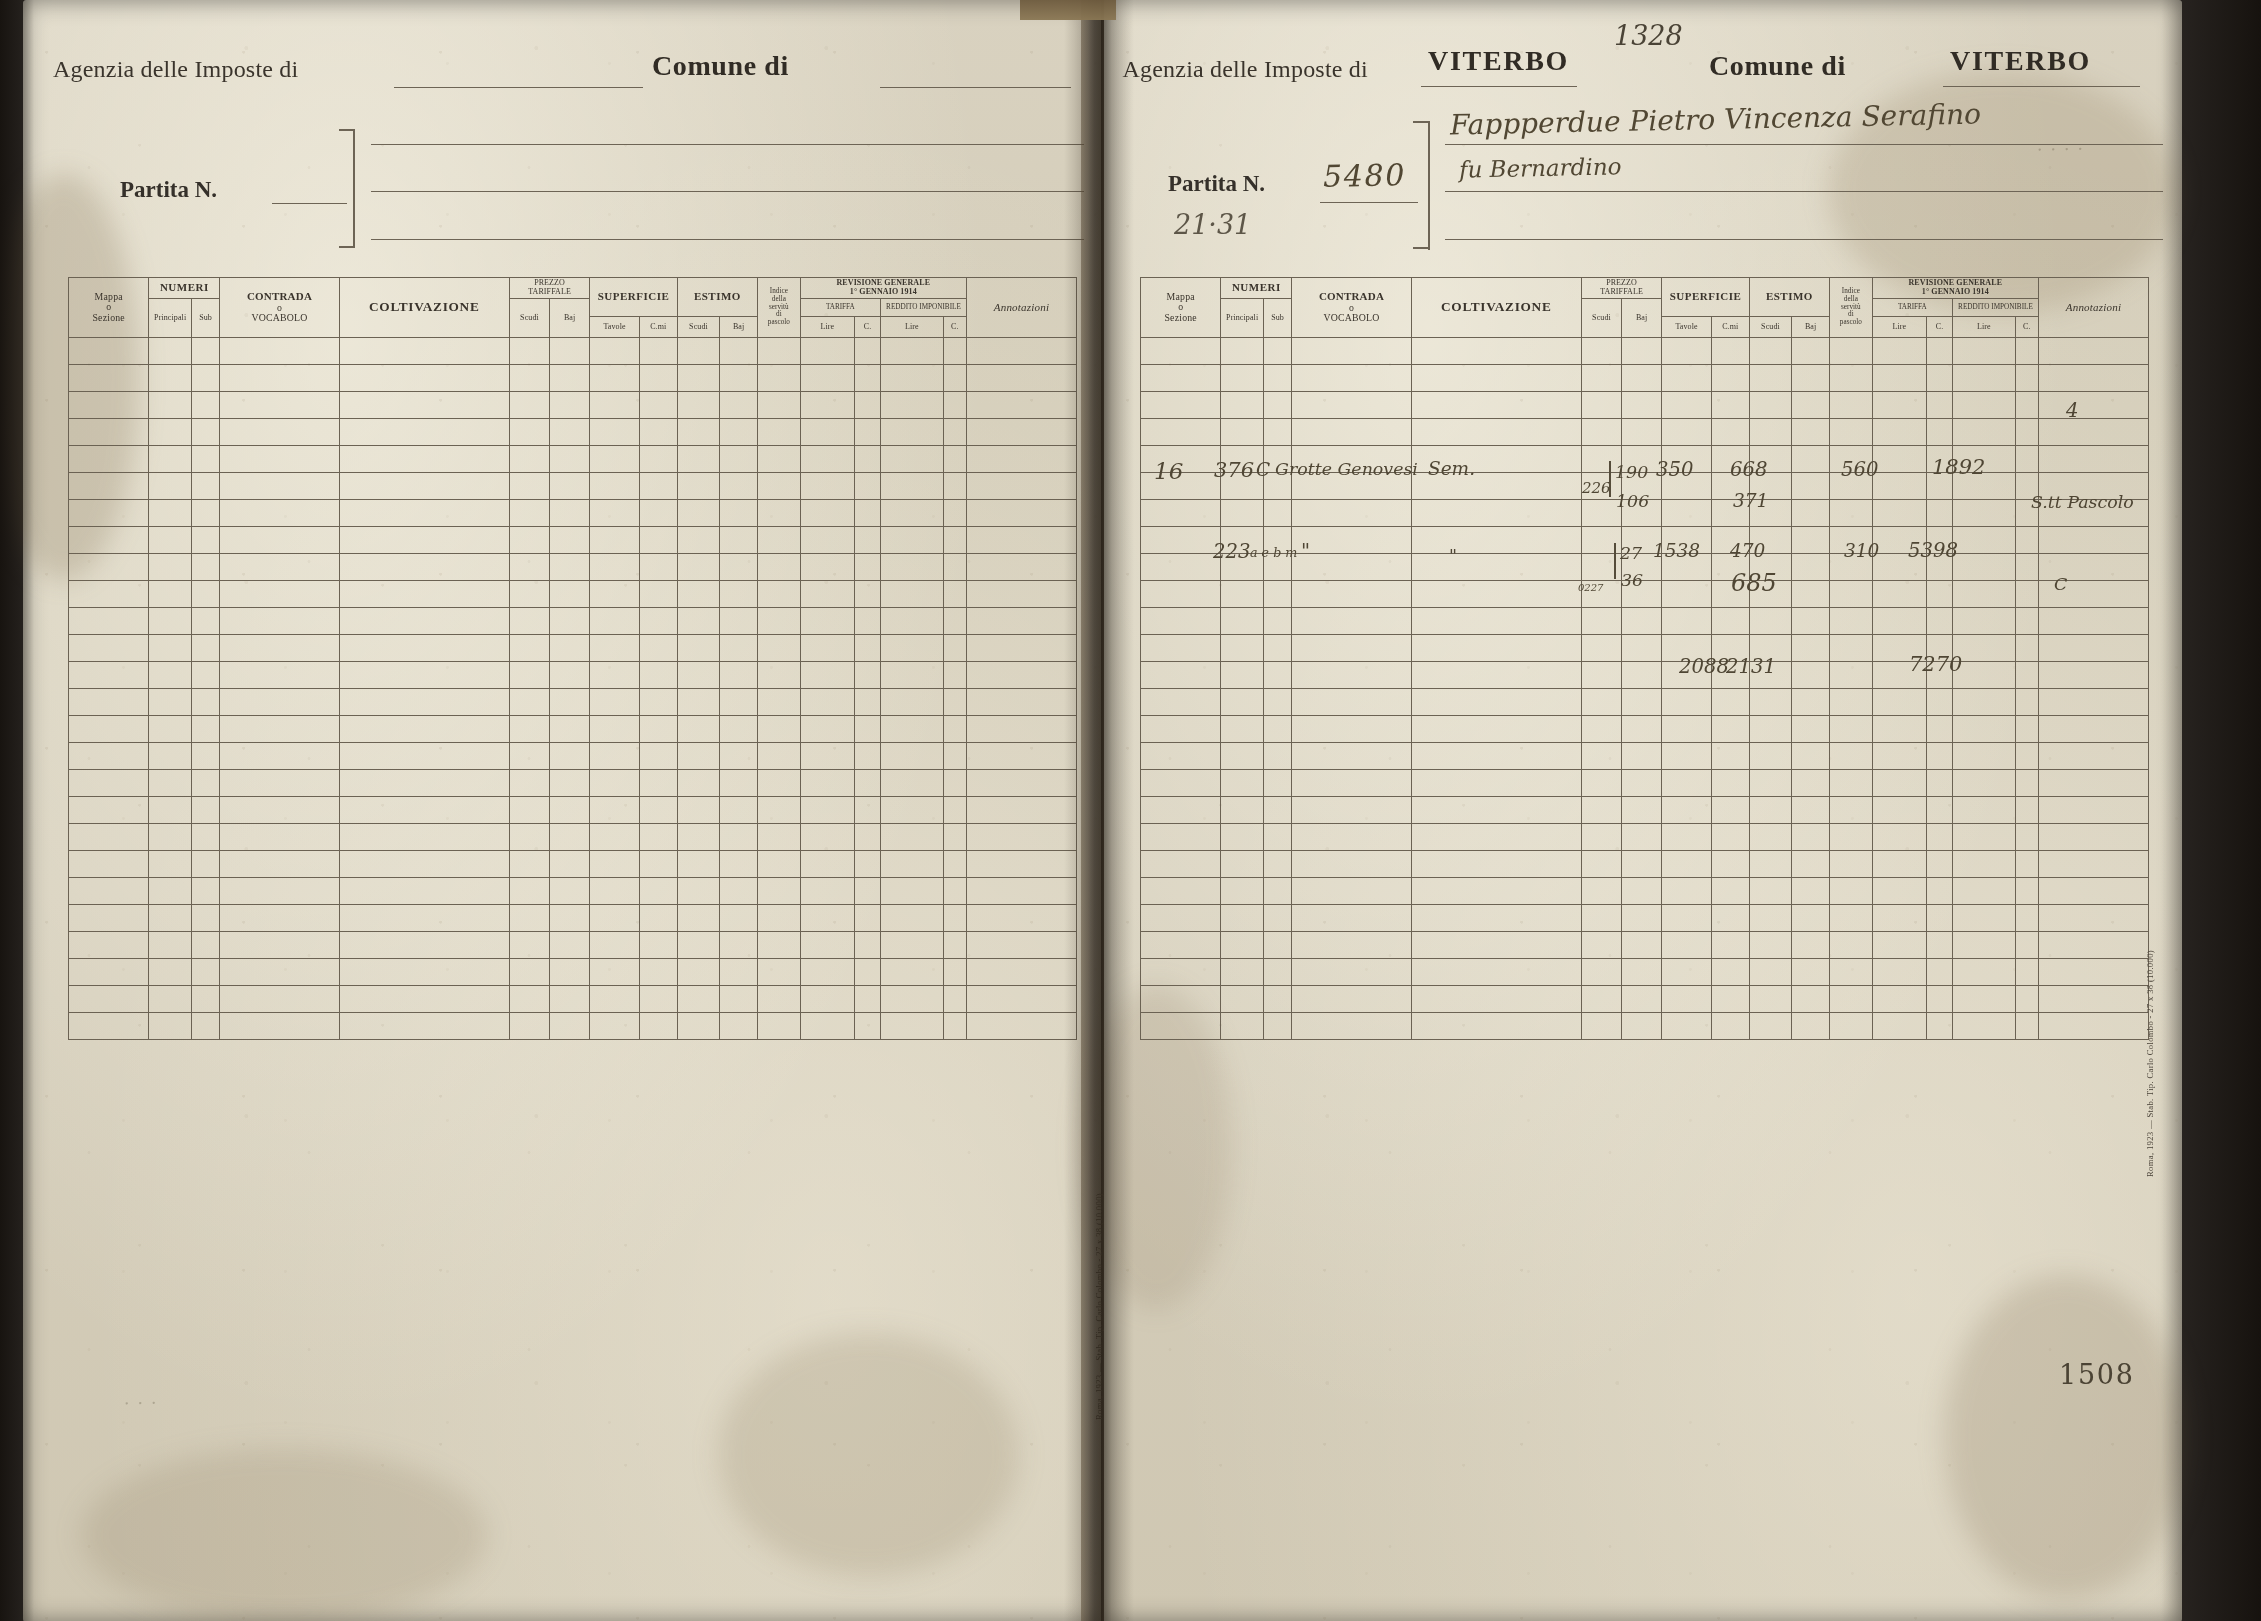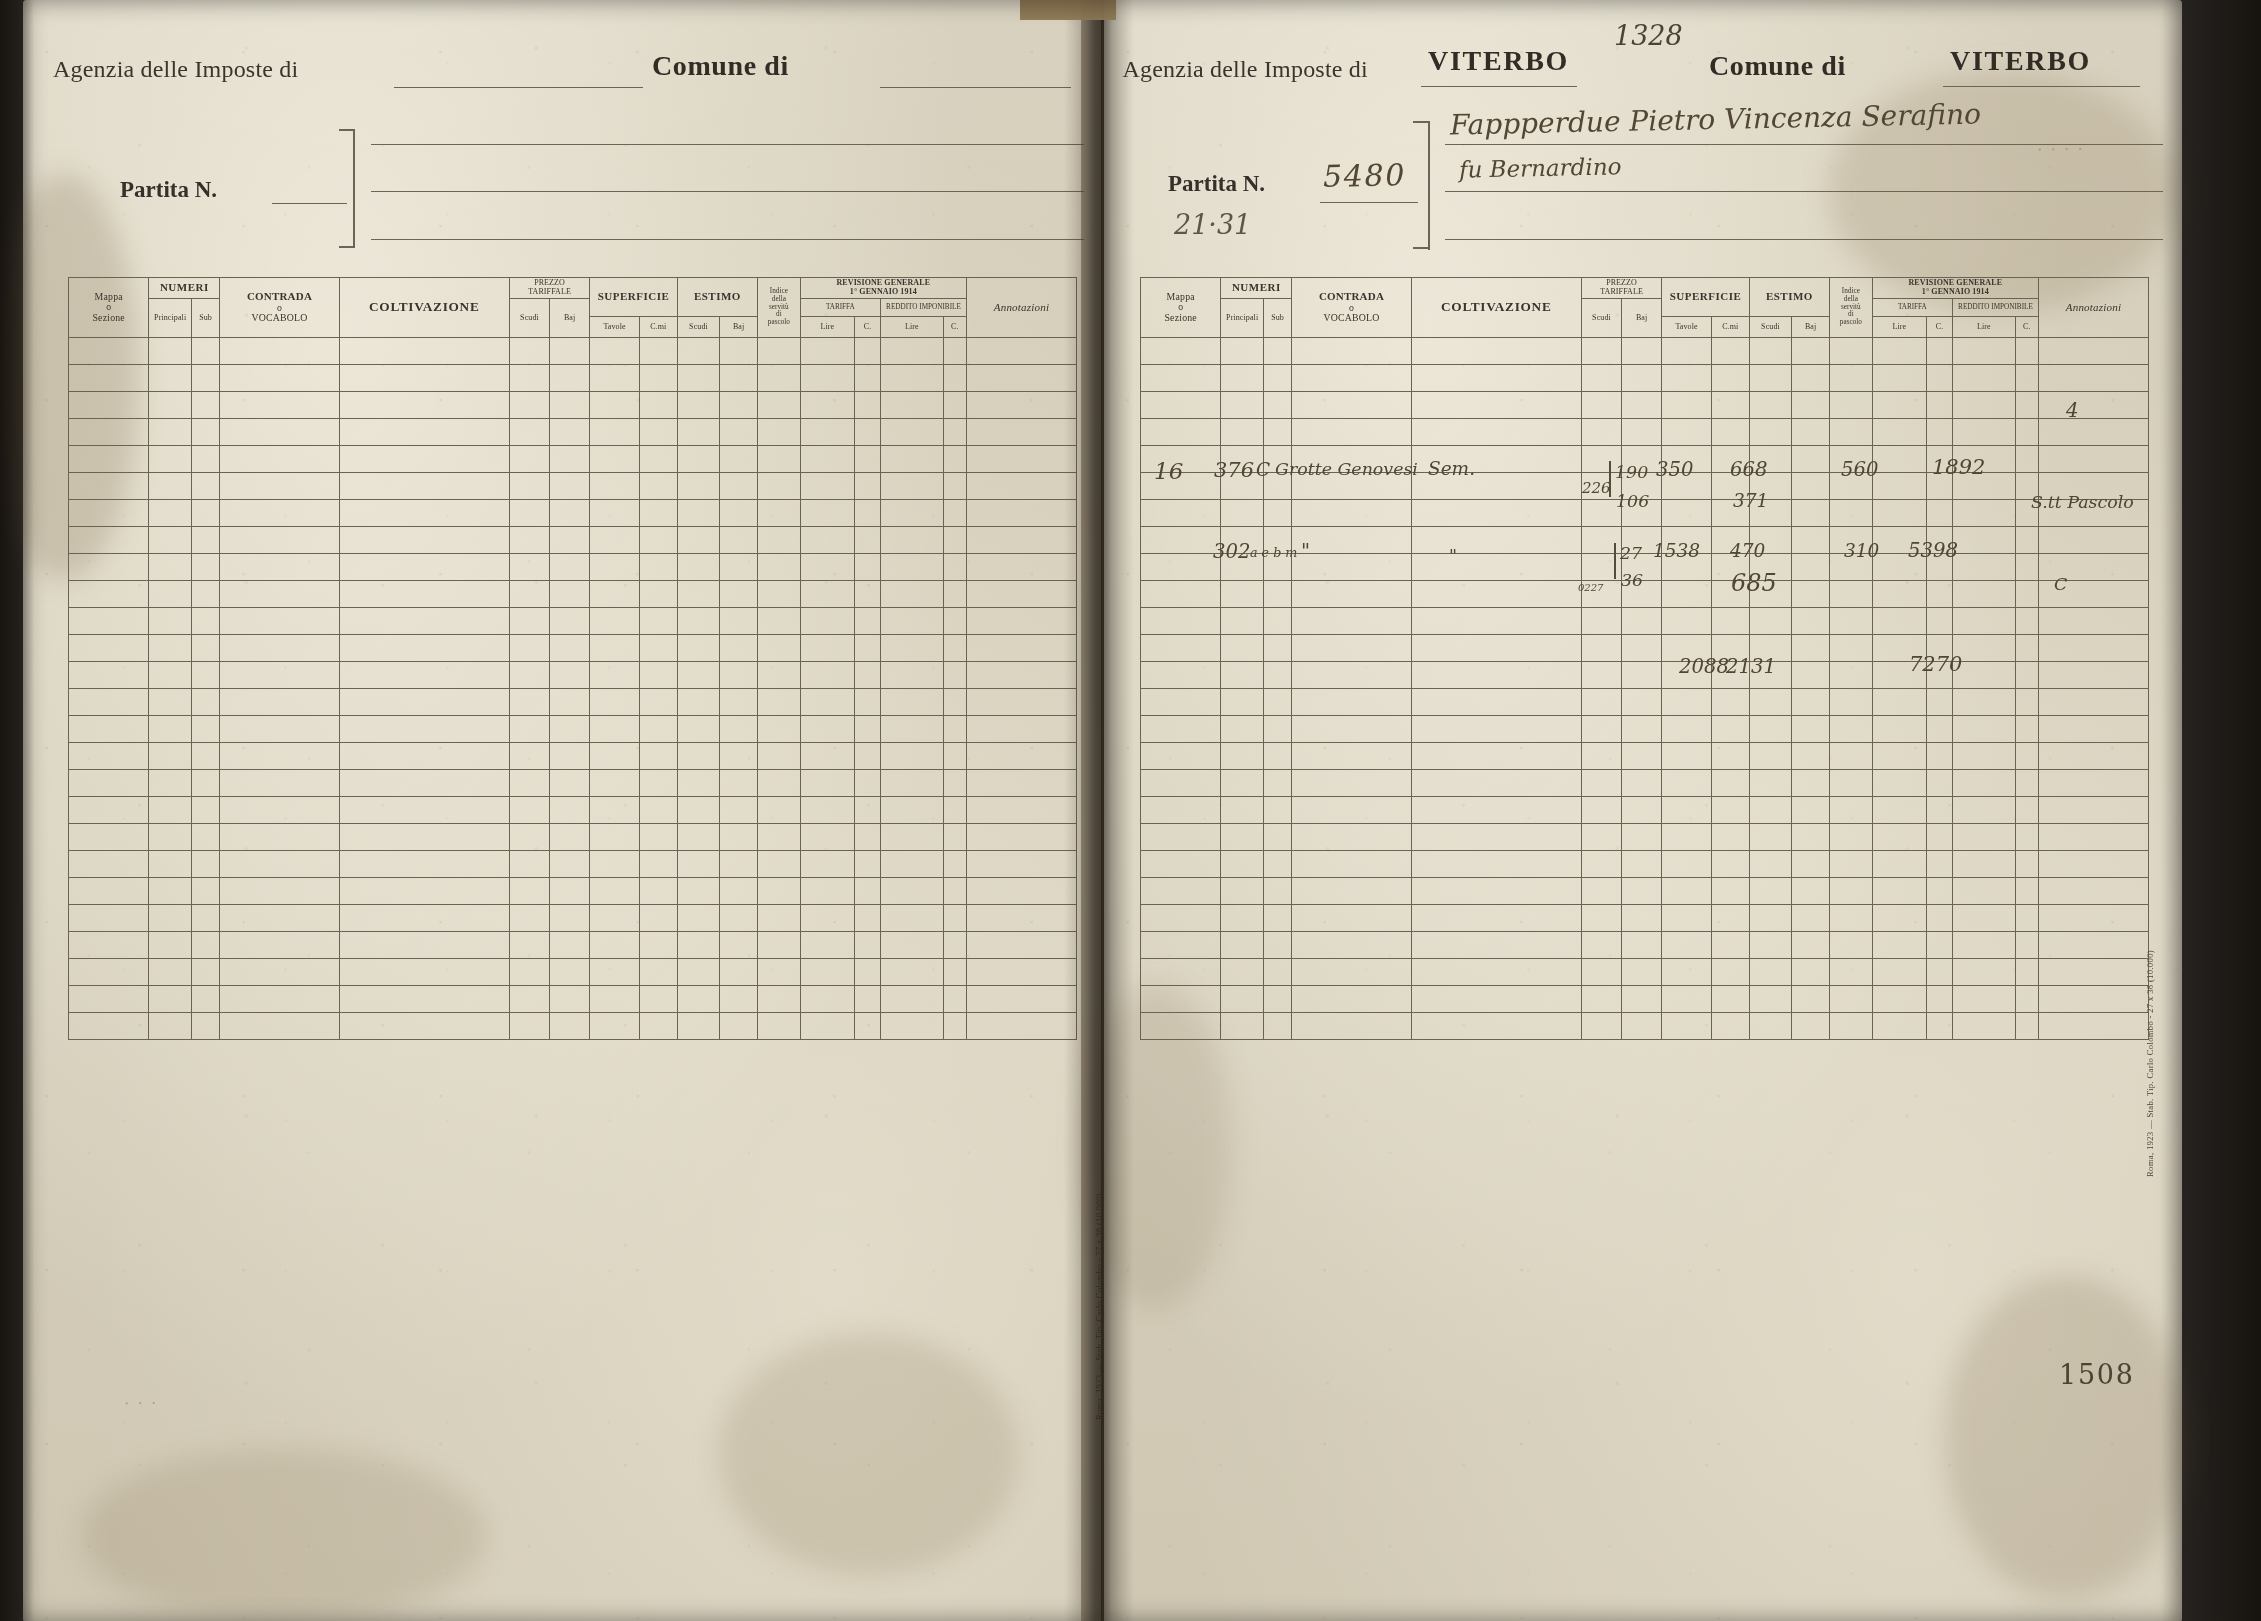--- a/index.html
+++ b/index.html
@@ -1482,21 +1482,21 @@
       <span class="ink" style="left:511px;top:462px;font-size:17.4px;">190</span>
       <span class="ink" style="left:552px;top:458px;font-size:19.7px;">350</span>
       <span class="ink" style="left:626px;top:458px;font-size:19.7px;">668</span>
       <span class="ink" style="left:737px;top:458px;font-size:19.7px;">560</span>
       <span class="ink" style="left:808px;top:455px;font-size:21px;margin-left:20px;">1892</span>
 
       <span class="ink" style="left:512px;top:491px;font-size:17.4px;">106</span>
       <span class="ink" style="left:629px;top:490px;font-size:18.5px;">371</span>
       <span class="ink" style="left:927px;top:492px;font-size:17.4px;">S.tt Pascolo</span>
 
-      <span class="ink" style="left:109px;top:540px;font-size:19.7px;">302</span>
+      <span class="ink" style="left:109px;top:540px;font-size:19.7px;">223</span>
       <span class="ink" style="left:146px;top:545px;font-size:12.7px;">a e b m</span>
       <span class="ink" style="left:197px;top:540px;font-size:19.7px;">"</span>
       <span class="ink" style="left:345px;top:545px;font-size:17.4px;">"</span>
       <span class="ink" style="left:474px;top:555px;font-size:10px;margin-top:27px;">0227</span>
       <span class="ink" style="left:516px;top:543px;font-size:17.4px;">27</span>
       <span class="ink" style="left:549px;top:540px;font-size:18.5px;">1538</span>
       <span class="ink" style="left:626px;top:540px;font-size:18.5px;">470</span>
       <span class="ink" style="left:740px;top:540px;font-size:18.5px;">310</span>
       <span class="ink" style="left:804px;top:539px;font-size:19.7px;">5398</span>
 

